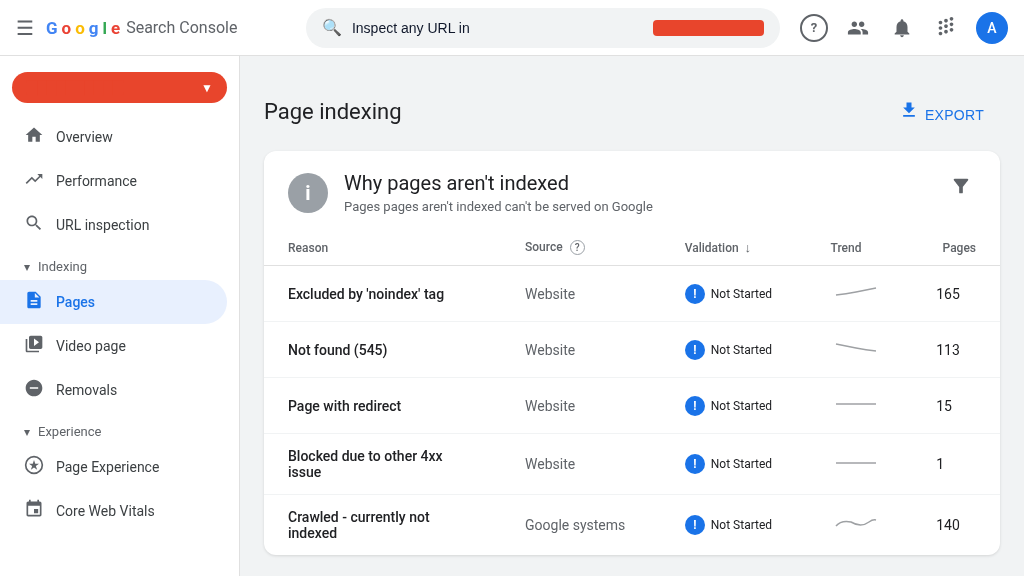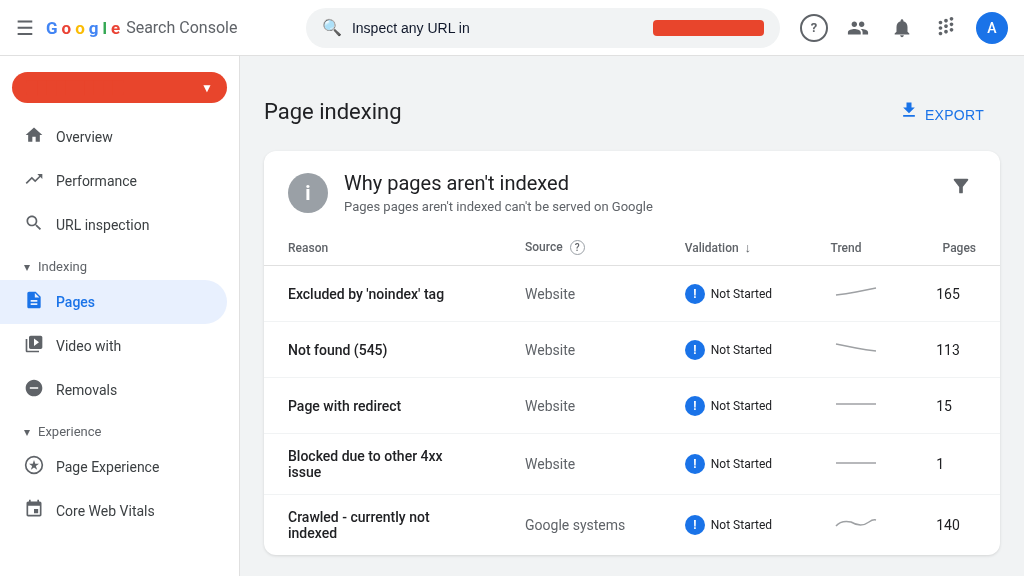--- a/index.html
+++ b/index.html
@@ -204,21 +204,21 @@
       </span>
       <span>Pages</span>
     </div>
 
     <div class="nav-item">
       <span class="nav-icon">
         <svg width="20" height="20" viewBox="0 0 24 24" fill="#5f6368">
             <path d="M4 6H2v14c0 1.1.9 2 2 2h14v-2H4V6zm16-4H8c-1.1 0-2 .9-2 2v12c0 1.1.9 2 2 2h12c1.1 0 2-.9 2-2V4c0-1.1-.9-2-2-2zm-8 12.5v-9l6 4.5-6 4.5z"></path>
           </svg>
       </span>
-      <span>Video with</span>
+      <span>Video page</span>
     </div>
 
 
     <div class="nav-item">
       <span class="nav-icon">
         <svg width="20" height="20" viewBox="0 0 24 24" fill="#5f6368">
             <path d="M12 2C6.48 2 2 6.48 2 12s4.48 10 10 10 10-4.48 10-10S17.52 2 12 2zm5 11H7v-2h10v2z"></path>
           </svg>
       </span>
       <span>Removals</span>

